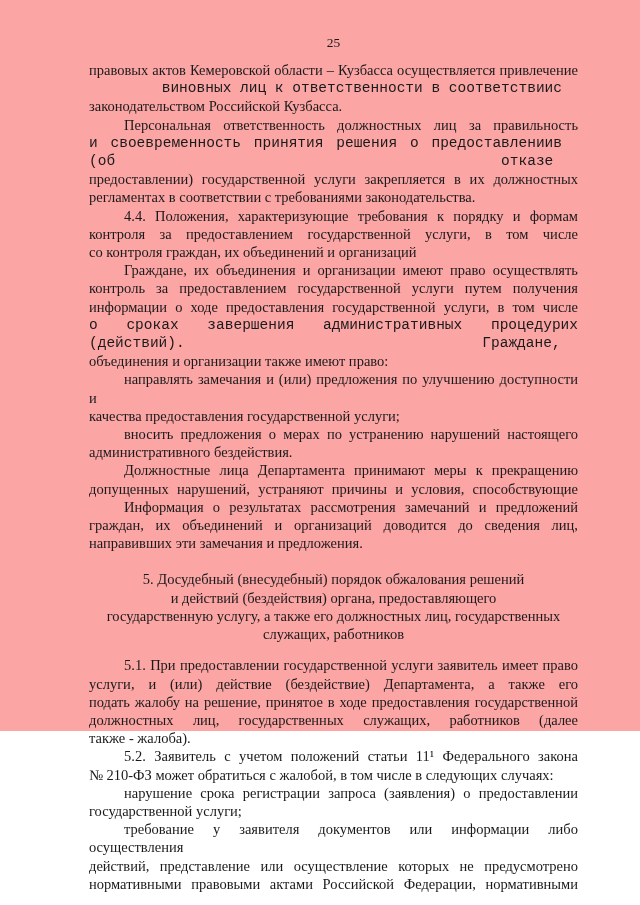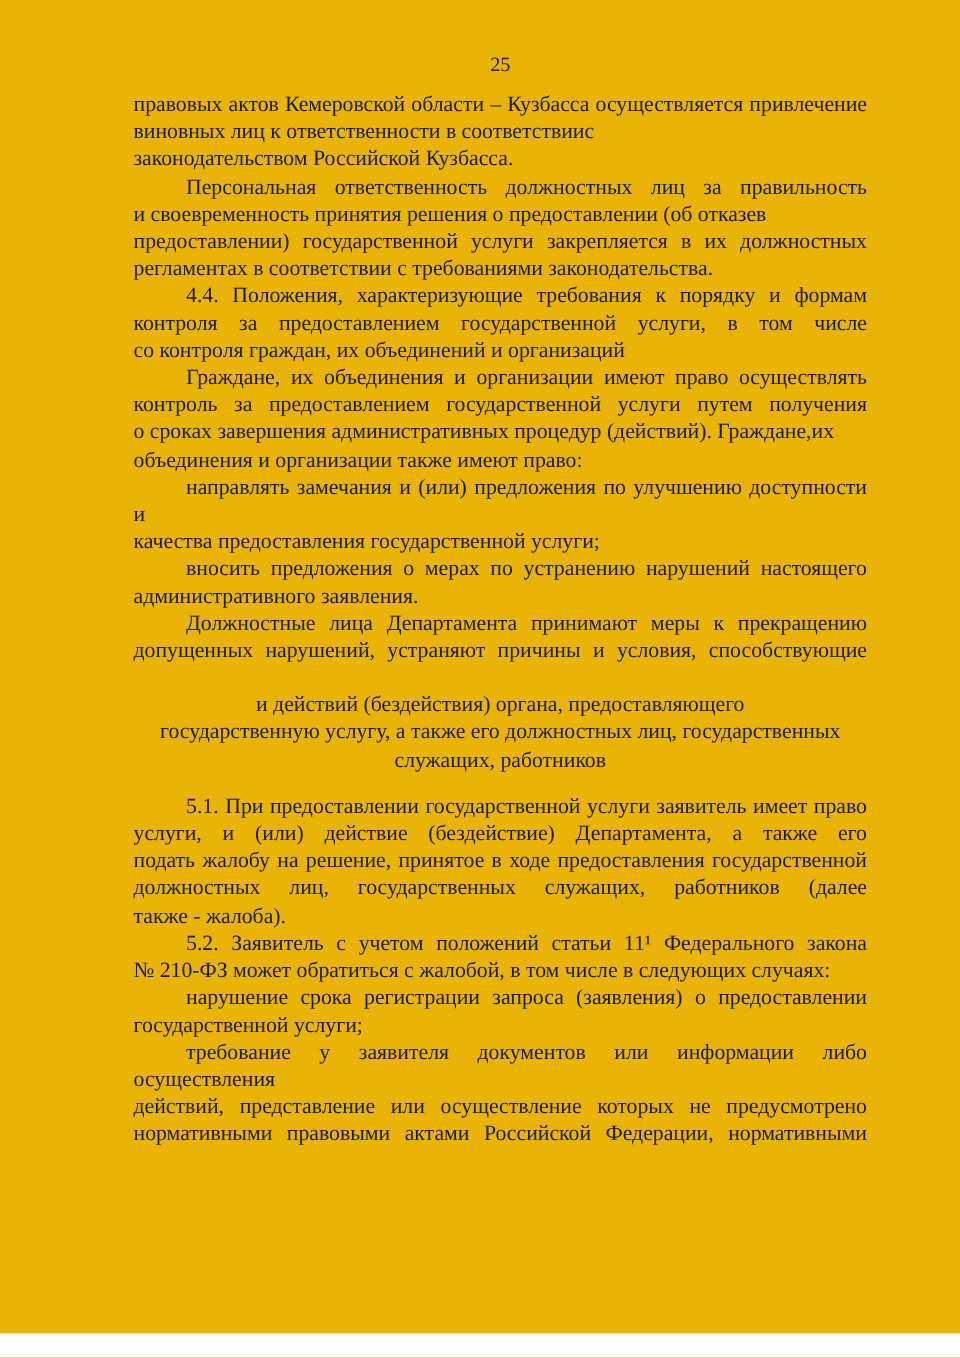--- a/index.html
+++ b/index.html
@@ -5,22 +5,22 @@
   html, body { margin: 0; padding: 0; }
   body {
     width: 640px; height: 905px;
     background: #ffffff;
     font-family: "Liberation Serif", serif;
     color: #1a1a1a;
     overflow: hidden;
   }
   .page {
     position: relative;
-    width: 640px; height: 889px;
-    background: #eab308;
+    width: 640px; height: 731px;
+    background: #fca5a5;
   }
   .page-number {
     padding-top: 36px;
     width: 489px;
     margin-left: 89px;
     text-align: center;
     font-size: 13.5px;
     line-height: 14px;
     margin-bottom: 11px;
   }
@@ -33,21 +33,21 @@
   .paragraph.heading { margin: 18px 0 13px 0; }
   .line {
     line-height: 18.2px;
     text-align: justify;
     text-align-last: justify;
     white-space: normal;
   }
   .line.last   { text-align-last: left; }
   .line.center { text-align: center; text-align-last: center; }
   .line.indent { text-indent: 35px; }
-  .line.split  { display: flex; justify-content: flex-start; }
+  .line.split  { display: flex; justify-content: flex-end; font-family: Liberation Mono, monospace; }
 </style>
 </head>
 <body>
 
 <div class="page">
   <div class="page-number">25</div>
   <div class="doc-body">
       <div class="paragraph body">
         <div class="line">правовых актов Кемеровской области – Кузбасса осуществляется привлечение</div>
         <div class="line split">
@@ -66,39 +66,46 @@
         <div class="line last">регламентах в соответствии с требованиями законодательства.</div>
       </div>
       <div class="paragraph body">
         <div class="line indent">4.4. Положения, характеризующие требования к порядку и формам</div>
         <div class="line">контроля за предоставлением государственной услуги, в том числе</div>
         <div class="line last">со контроля граждан, их объединений и организаций</div>
       </div>
       <div class="paragraph body">
         <div class="line indent">Граждане, их объединения и организации имеют право осуществлять</div>
         <div class="line">контроль за предоставлением государственной услуги путем получения</div>
+        <div class="line">информации о ходе предоставления государственной услуги, в том числе</div>
         <div class="line split">
           <span>о сроках завершения административных процедур (действий). Граждане,</span>
           <span style="margin-right: 0px;">их</span>
         </div>
         <div class="line last">объединения и организации также имеют право:</div>
       </div>
       <div class="paragraph body">
         <div class="line indent">направлять замечания и (или) предложения по улучшению доступности и</div>
         <div class="line last">качества предоставления государственной услуги;</div>
       </div>
       <div class="paragraph body">
         <div class="line indent">вносить предложения о мерах по устранению нарушений настоящего</div>
-        <div class="line last">административного заявления.</div>
+        <div class="line last">административного бездействия.</div>
       </div>
       <div class="paragraph body">
         <div class="line indent">Должностные лица Департамента принимают меры к прекращению</div>
         <div class="line">допущенных нарушений, устраняют причины и условия, способствующие</div>
       </div>
+      <div class="paragraph body">
+        <div class="line indent">Информация о результатах рассмотрения замечаний и предложений</div>
+        <div class="line">граждан, их объединений и организаций доводится до сведения лиц,</div>
+        <div class="line last">направивших эти замечания и предложения.</div>
+      </div>
       <div class="paragraph heading">
+        <div class="line center">5. Досудебный (внесудебный) порядок обжалования решений</div>
         <div class="line center">и действий (бездействия) органа, предоставляющего</div>
         <div class="line center">государственную услугу, а также его должностных лиц, государственных</div>
         <div class="line center">служащих, работников</div>
       </div>
       <div class="paragraph body">
         <div class="line indent">5.1. При предоставлении государственной услуги заявитель имеет право</div>
         <div class="line">услуги, и (или) действие (бездействие) Департамента, а также его</div>
         <div class="line">подать жалобу на решение, принятое в ходе предоставления государственной</div>
         <div class="line">должностных лиц, государственных служащих, работников (далее</div>
         <div class="line last">также - жалоба).</div>

